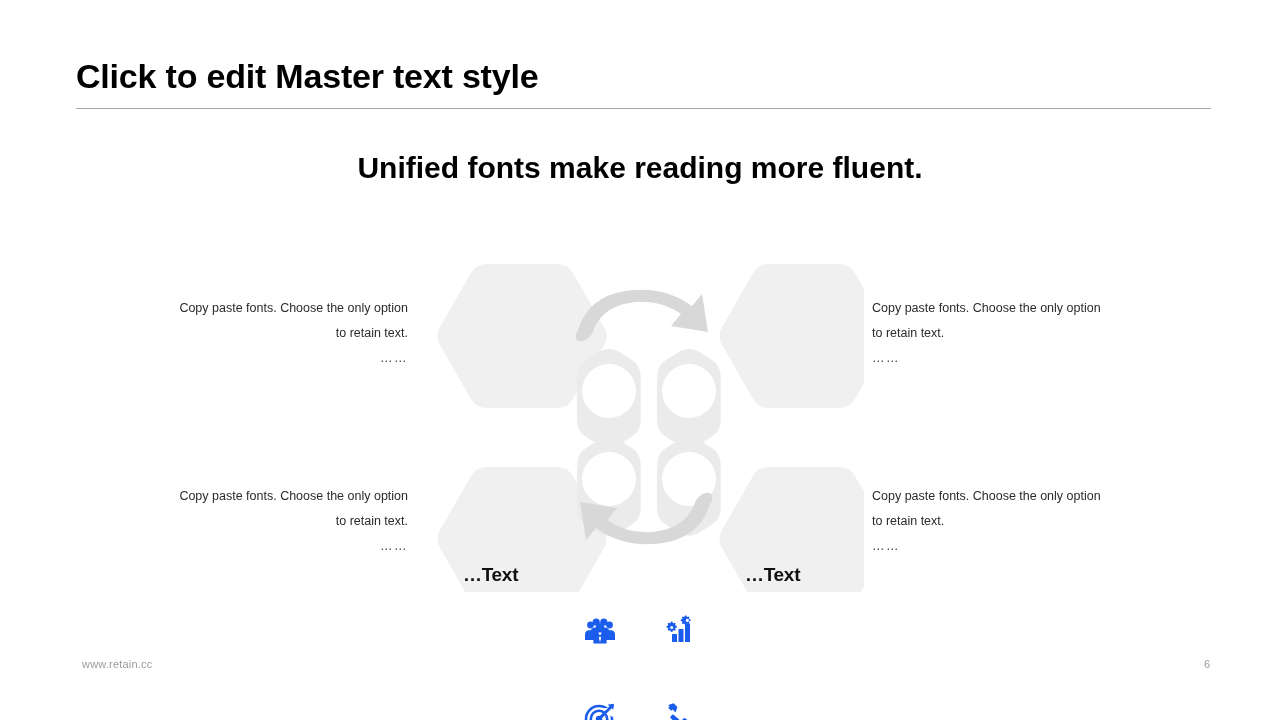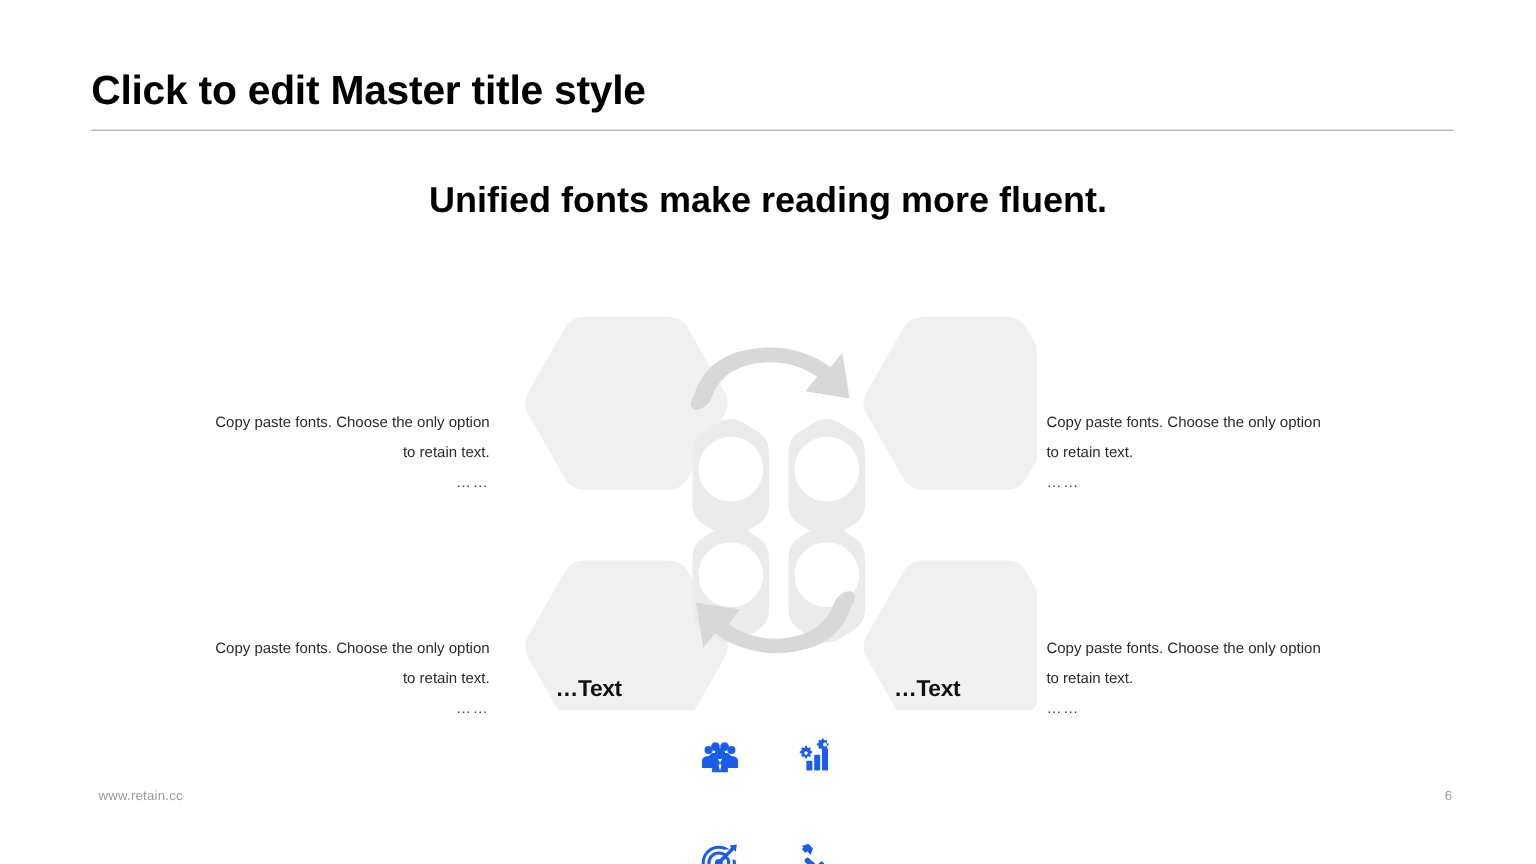--- a/index.html
+++ b/index.html
@@ -52,21 +52,20 @@
     white-space: nowrap;
   }
 
   
   .body-block {
     position: absolute;
     width: 268px;
     font-size: 12.5px;
     line-height: 25px;
     color: #2b2b2b;
-    margin-top: 44px;
   }
   .body-block.left  { left: 140px; text-align: right; }
   .body-block.right { left: 872px; text-align: left; }
   .body-block .dots {
     letter-spacing: 1.5px;
     color: #3a3a3a;
   }
   #text-left-top    { top: 296px; }
   #text-right-top   { top: 296px; }
   #text-left-bottom { top: 484px; }
@@ -124,21 +123,21 @@
     top: 658px;
     width: 60px;
     text-align: right;
     font-size: 11px;
     color: #9b9b9b;
   }
 </style>
 </head>
 <body>
 
-<div id="slide-title">Click to edit Master title style</div>
+<div id="slide-title">Click to edit Master text style</div>
 <div id="title-rule"></div>
 
 <div id="slide-subtitle">Unified fonts make reading more fluent.</div>
 
 <div class="body-block left" id="text-left-top">
   <div>Copy paste fonts. Choose the only option</div>
   <div>to retain text.</div>
   <div class="dots">……</div>
 </div>
 

